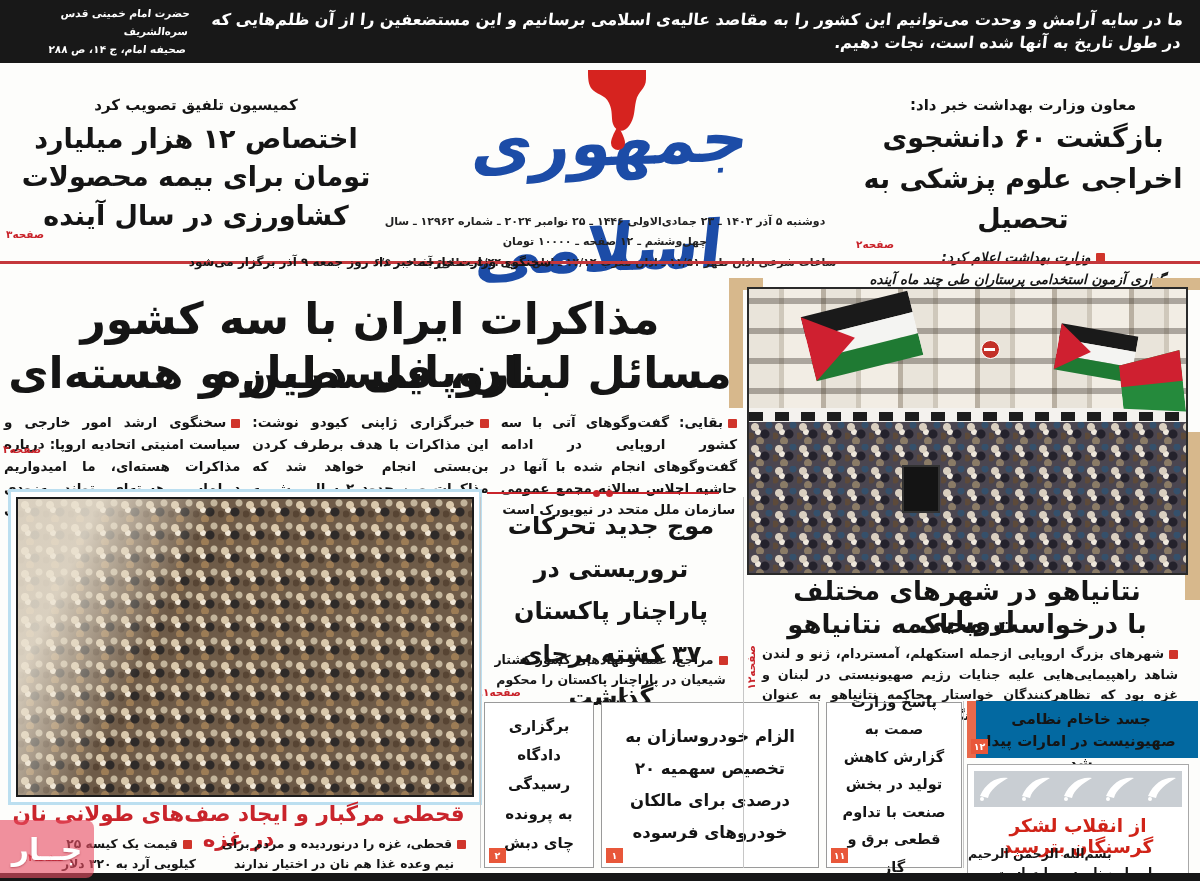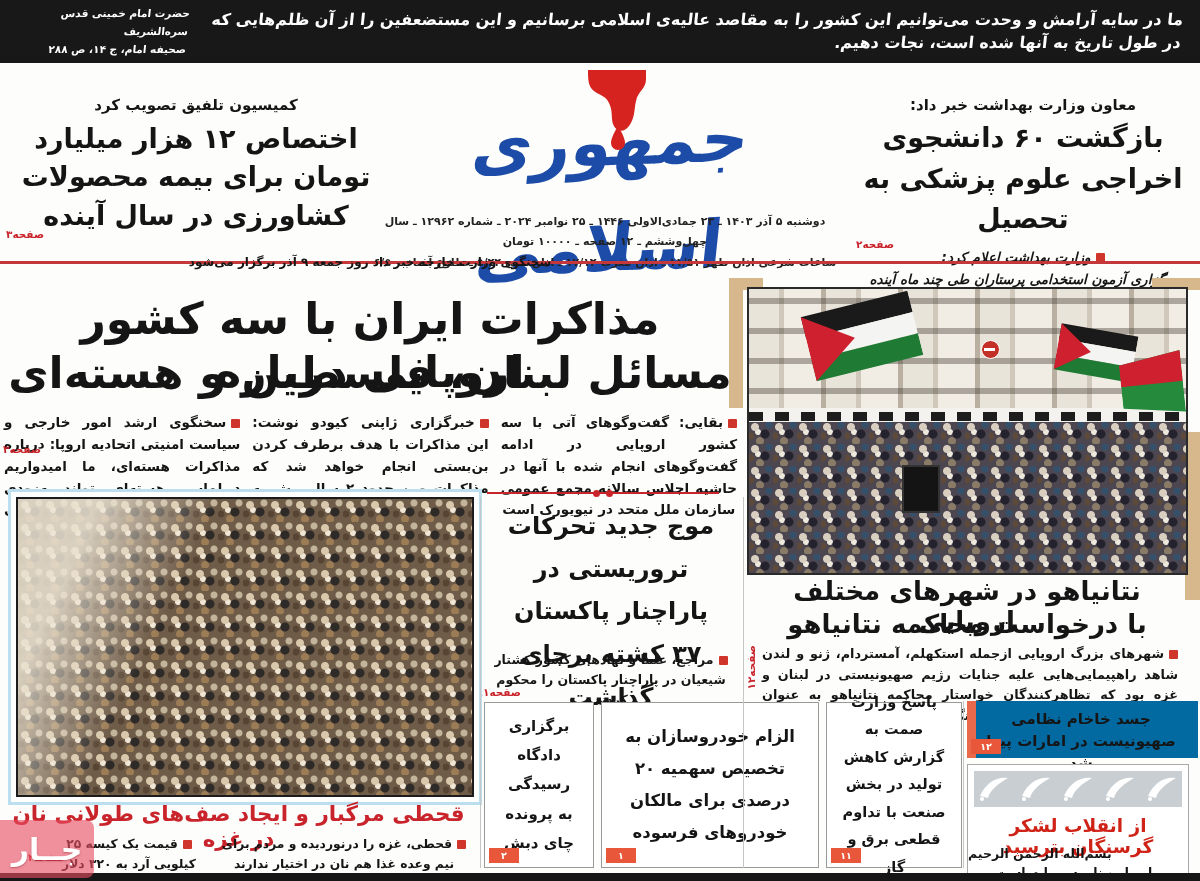--- a/index.html
+++ b/index.html
@@ -120,21 +120,21 @@
   
   .brief{border:1px solid #9a9a9a;background:#fff;display:flex;align-items:center;
          justify-content:center;padding:8px 14px;box-sizing:border-box;}
   .brief .txt{font-size:15.5px;font-weight:bold;line-height:1.95;text-align:center;width:100%;}
   #brief2{left:484px;top:702px;width:110px;height:166px;}
   #brief2 .txt{font-size:15px;}
   #brief1{left:601px;top:702px;width:218px;height:166px;}
   #brief1 .txt{font-size:16.5px;}
   #brief11{left:826px;top:702px;width:136px;height:166px;}
   #brief11 .txt{font-size:14.5px;line-height:1.9;}
-  .numsq{position:absolute;left:4px;bottom:4px;width:30px;height:15px;background:#e8573a;
+  .numsq{position:absolute;left:4px;bottom:4px;width:17px;height:15px;background:#e8573a;
          color:#fff;font-size:9.5px;font-weight:bold;text-align:center;line-height:15px;}
 
   
   #rabbi{left:967px;top:701px;width:231px;height:57px;background:#0369a1;}
   #rabbi .txt{position:absolute;left:14px;top:8px;width:200px;font-size:15px;font-weight:bold;
               line-height:1.45;text-align:center;}
   #rabbi .bar{position:absolute;left:0;top:0;width:9px;height:57px;background:#e8694b;}
 
   
   #edit{left:967px;top:764px;width:220px;height:117px;border:1px solid #a8a8a8;background:#fff;}

